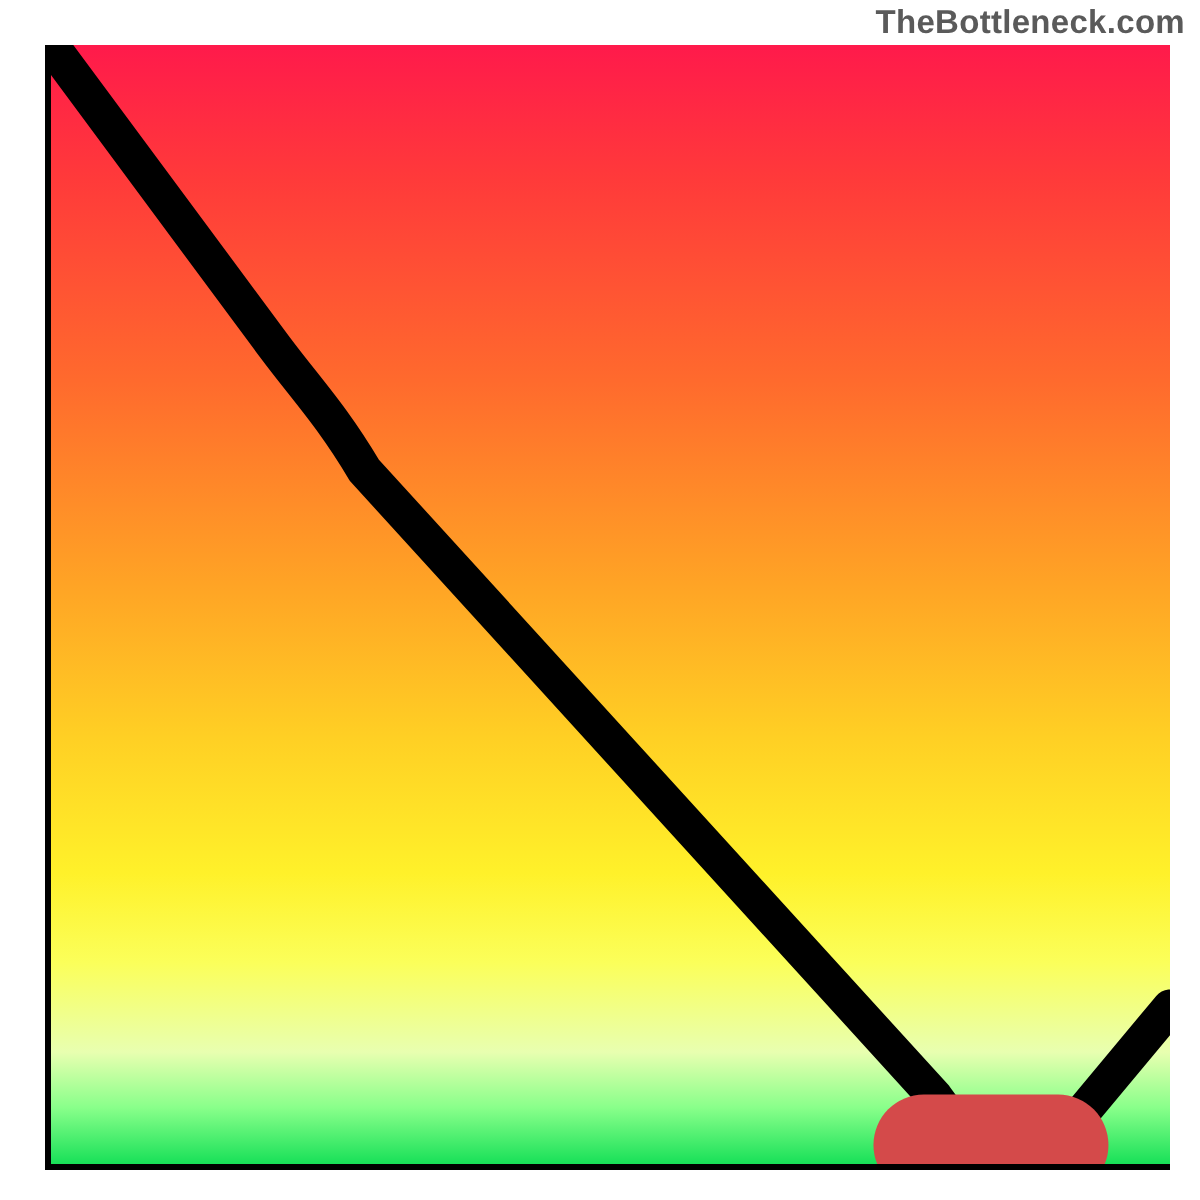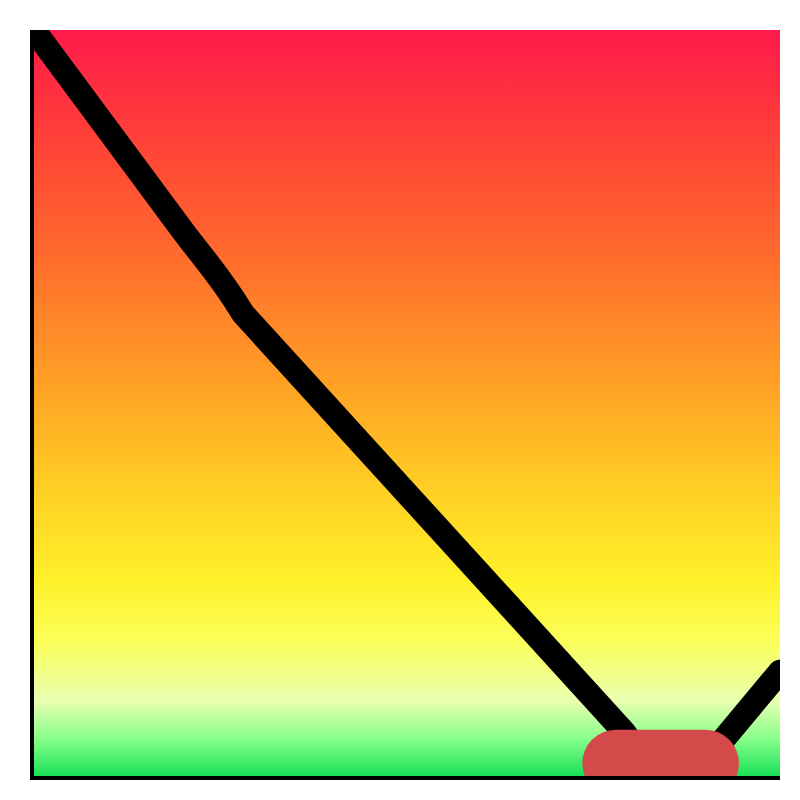--- a/index.html
+++ b/index.html
@@ -70,20 +70,21 @@
     fill: none;
     stroke: #d44a4a;
     stroke-width: 9;
     stroke-linecap: round;
   }
 </style>
 </head>
 <body>
 <div class="frame">
 
+  <div class="watermark">TheBottleneck.com</div>
 
   <div class="plot-area">
     <div class="gradient"></div>
 
     <svg class="curve" viewBox="0 0 100 100" preserveAspectRatio="none">
 
       <path class="main" d="M 0 0
                L 20 27
                C 23 31, 25 33, 28 38
                L 79 94

